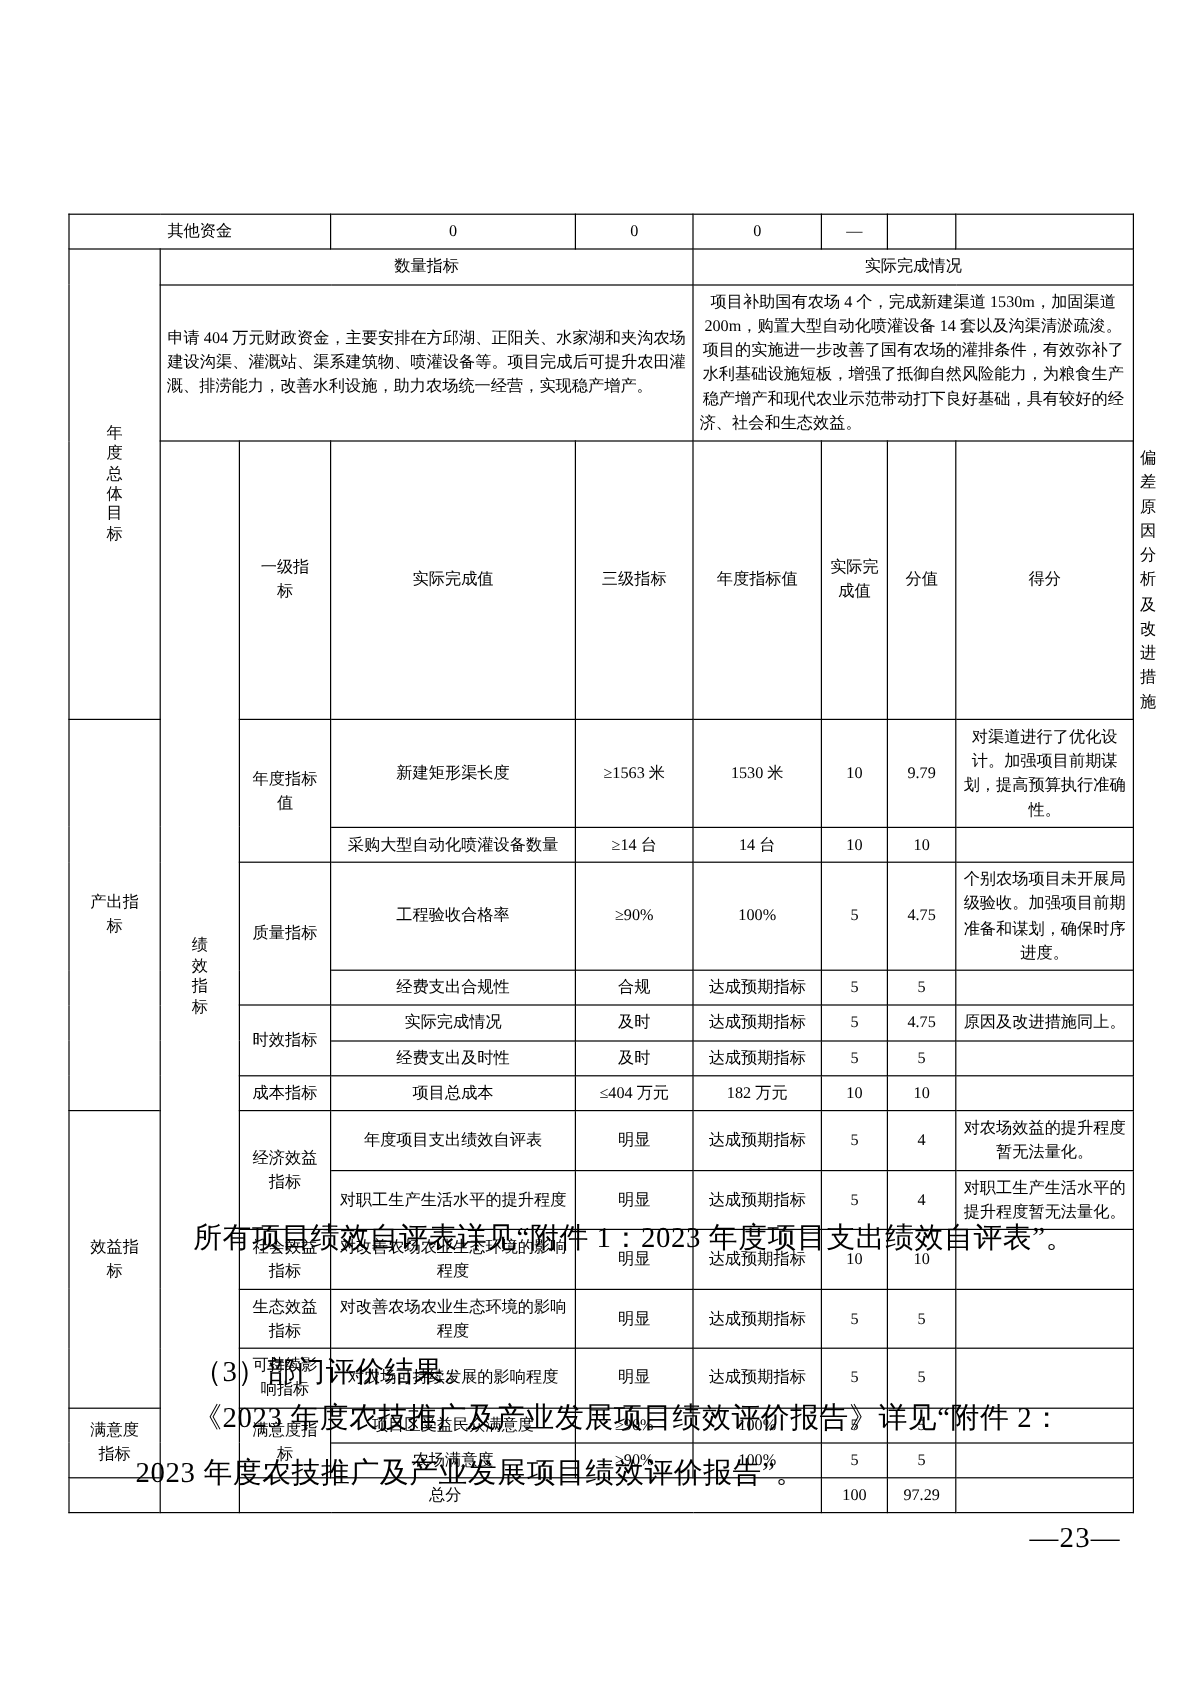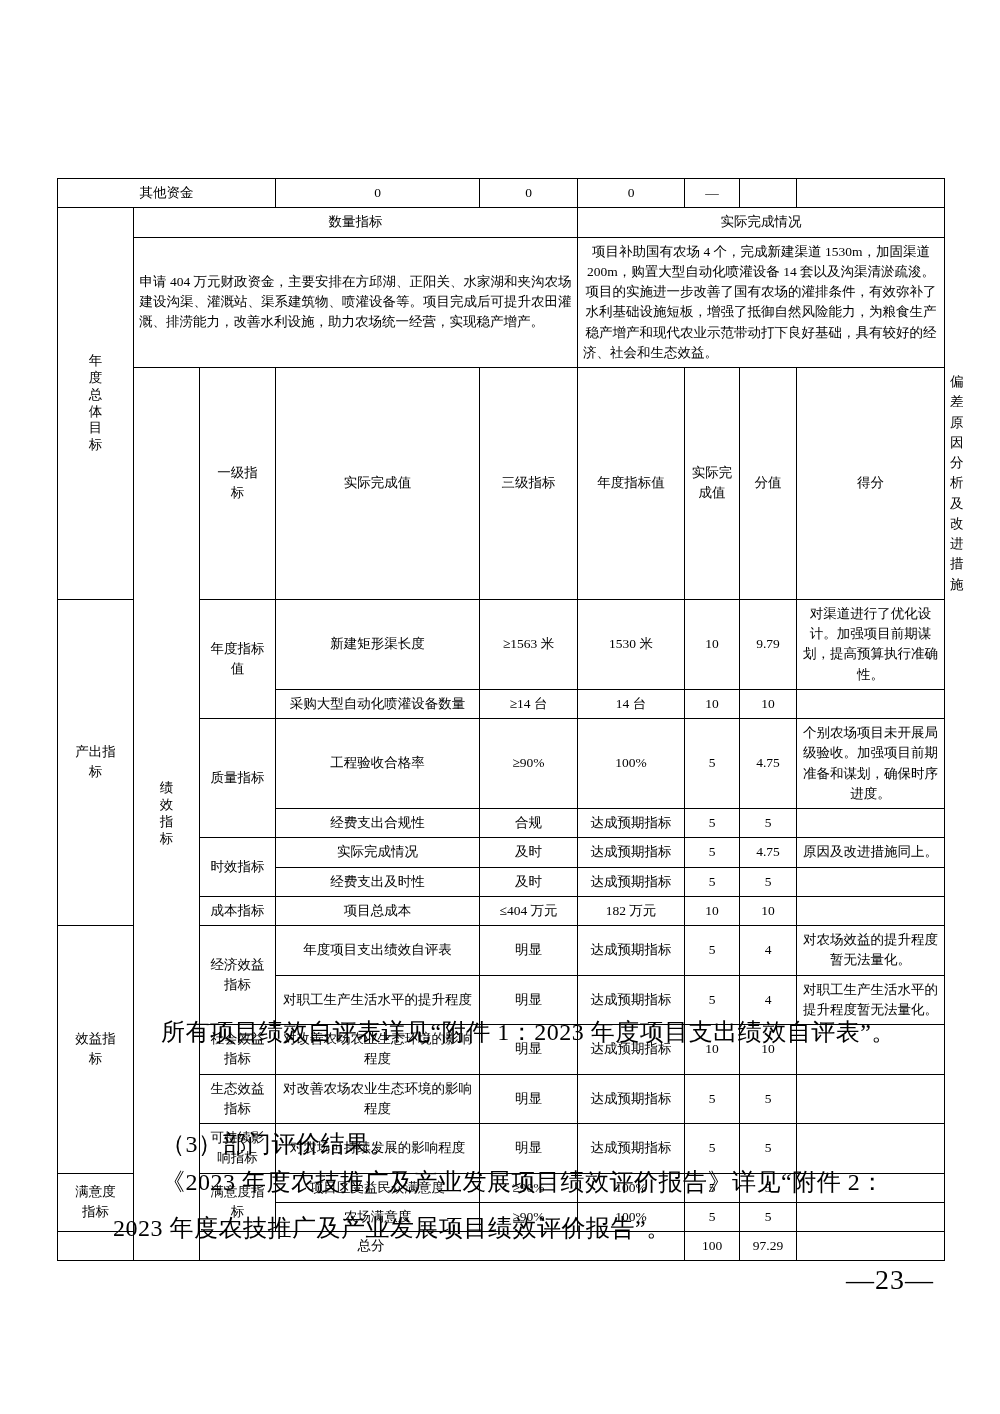--- a/index.html
+++ b/index.html
@@ -65,21 +65,21 @@
     letter-spacing: 0.5px;
   }
   .p1 { left: 113px; top: 1010px; width: 800px; }
   .p2 { left: 113px; top: 1105px; width: 800px; margin-top: 17px; }
   .p3 { left: 113px; top: 1160px; width: 810px; }
   .indent { text-indent: 2em; display: block; }
   .pagenum {
     position: absolute;
     right: 66px;
     bottom: 118px;
-    font-size: 28px;
+    font-size: 24px;
     letter-spacing: 1px;
   }
 </style>
 </head>
 <body>
 
 <div class="page">
 
   <table class="doc">
     <colgroup>

